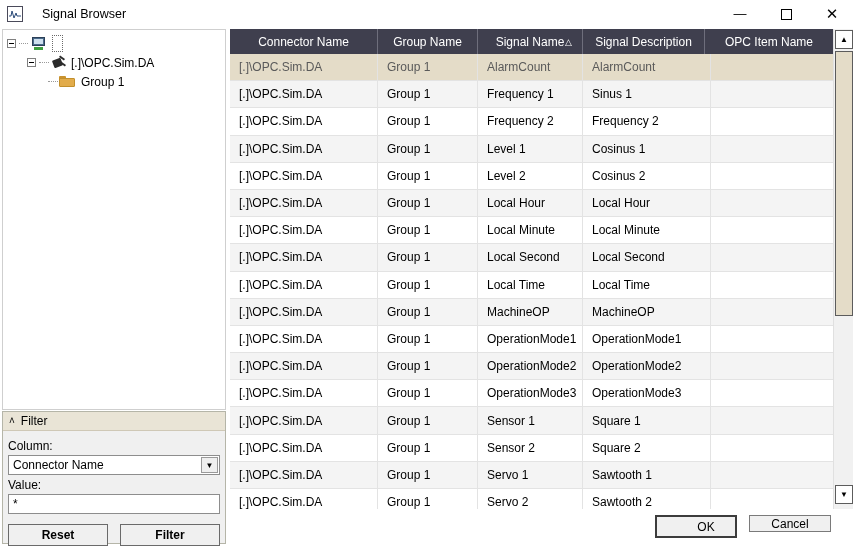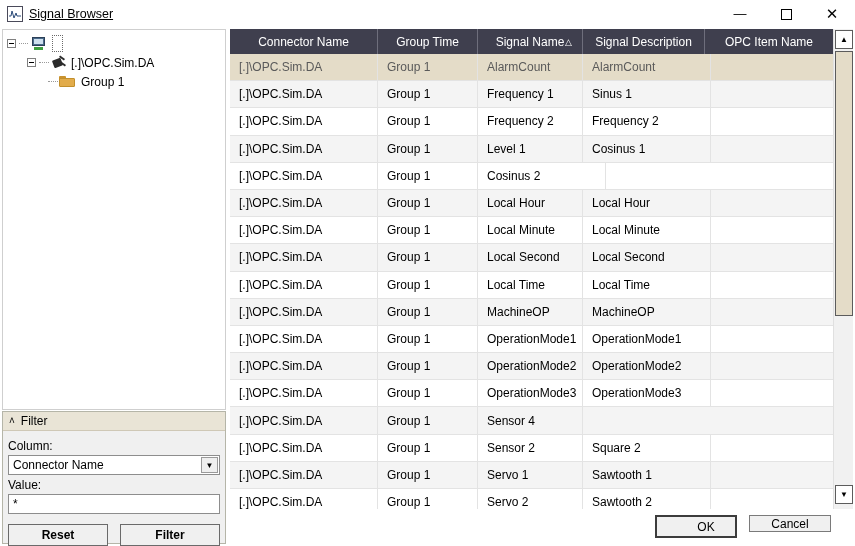--- a/index.html
+++ b/index.html
@@ -29,24 +29,23 @@
   }
   #app-icon {
     width: 16px; height: 16px;
     margin-left: 7px;
     border: 1px solid #4a4a5a;
     box-sizing: border-box;
     display: flex; align-items: center; justify-content: center;
     background: #ffffff;
   }
   #title-text {
-    margin-left: 6px;
+    margin-left: 19px;
     font-size: 12.5px;
     color: #000000;
-    text-decoration: underline;
   }
   .winbtn {
     width: 46px; height: 28px;
     display: flex; align-items: center; justify-content: center;
     font-family: "Liberation Sans", sans-serif;
   }
   #win-controls {
     position: absolute;
     right: 0; top: 0;
     display: flex;
@@ -452,21 +451,21 @@
   </div>
 </div>
 
 <div id="grid-area">
 
   <div id="grid-header">
     <div class="hcell h0">
       <span>Connector Name</span>
     </div>
     <div class="hcell h1">
-      <span>Group Time</span>
+      <span>Group Name</span>
     </div>
     <div class="hcell h2">
       <span>Signal Name</span>
       <span class="sort-tri">△</span>
     </div>
     <div class="hcell h4">
       <span>Signal Description</span>
     </div>
     <div class="hcell h3">
       <span>OPC Item Name</span>
@@ -498,20 +497,21 @@
       <div class="row even">
         <div class="cell c0">[.]\OPC.Sim.DA</div>
         <div class="cell c1">Group 1</div>
         <div class="cell c2">Level 1</div>
         <div class="cell c3">Cosinus 1</div>
         <div class="cell c4"></div>
       </div>
       <div class="row odd">
         <div class="cell c0">[.]\OPC.Sim.DA</div>
         <div class="cell c1">Group 1</div>
+        <div class="cell c2">Level 2</div>
         <div class="cell c3">Cosinus 2</div>
         <div class="cell c4"></div>
       </div>
       <div class="row even">
         <div class="cell c0">[.]\OPC.Sim.DA</div>
         <div class="cell c1">Group 1</div>
         <div class="cell c2">Local Hour</div>
         <div class="cell c3">Local Hour</div>
         <div class="cell c4"></div>
       </div>
@@ -560,21 +560,22 @@
       <div class="row odd">
         <div class="cell c0">[.]\OPC.Sim.DA</div>
         <div class="cell c1">Group 1</div>
         <div class="cell c2">OperationMode3</div>
         <div class="cell c3">OperationMode3</div>
         <div class="cell c4"></div>
       </div>
       <div class="row even">
         <div class="cell c0">[.]\OPC.Sim.DA</div>
         <div class="cell c1">Group 1</div>
-        <div class="cell c2">Sensor 4</div>
+        <div class="cell c2">Sensor 1</div>
+        <div class="cell c3">Square 1</div>
         <div class="cell c4"></div>
       </div>
       <div class="row odd">
         <div class="cell c0">[.]\OPC.Sim.DA</div>
         <div class="cell c1">Group 1</div>
         <div class="cell c2">Sensor 2</div>
         <div class="cell c3">Square 2</div>
         <div class="cell c4"></div>
       </div>
       <div class="row even">

